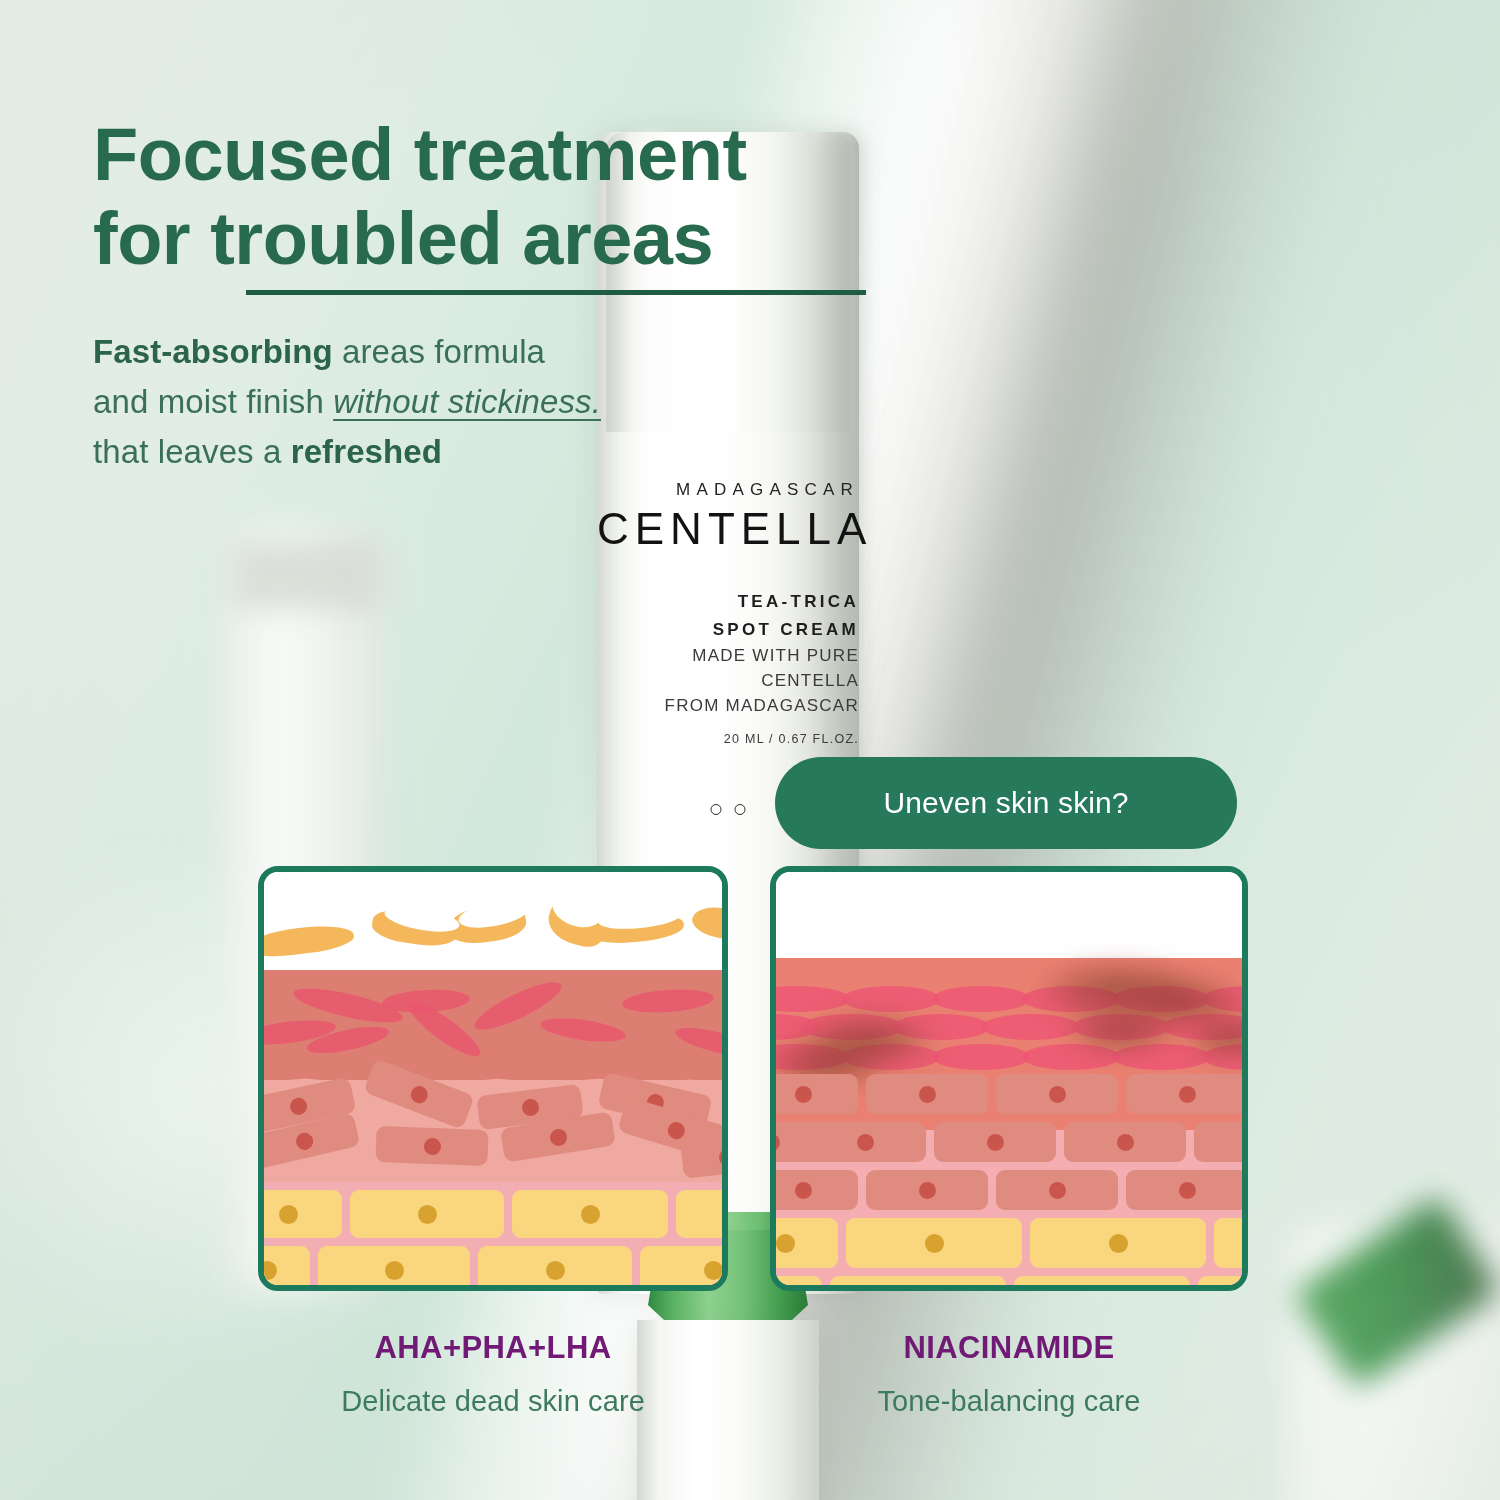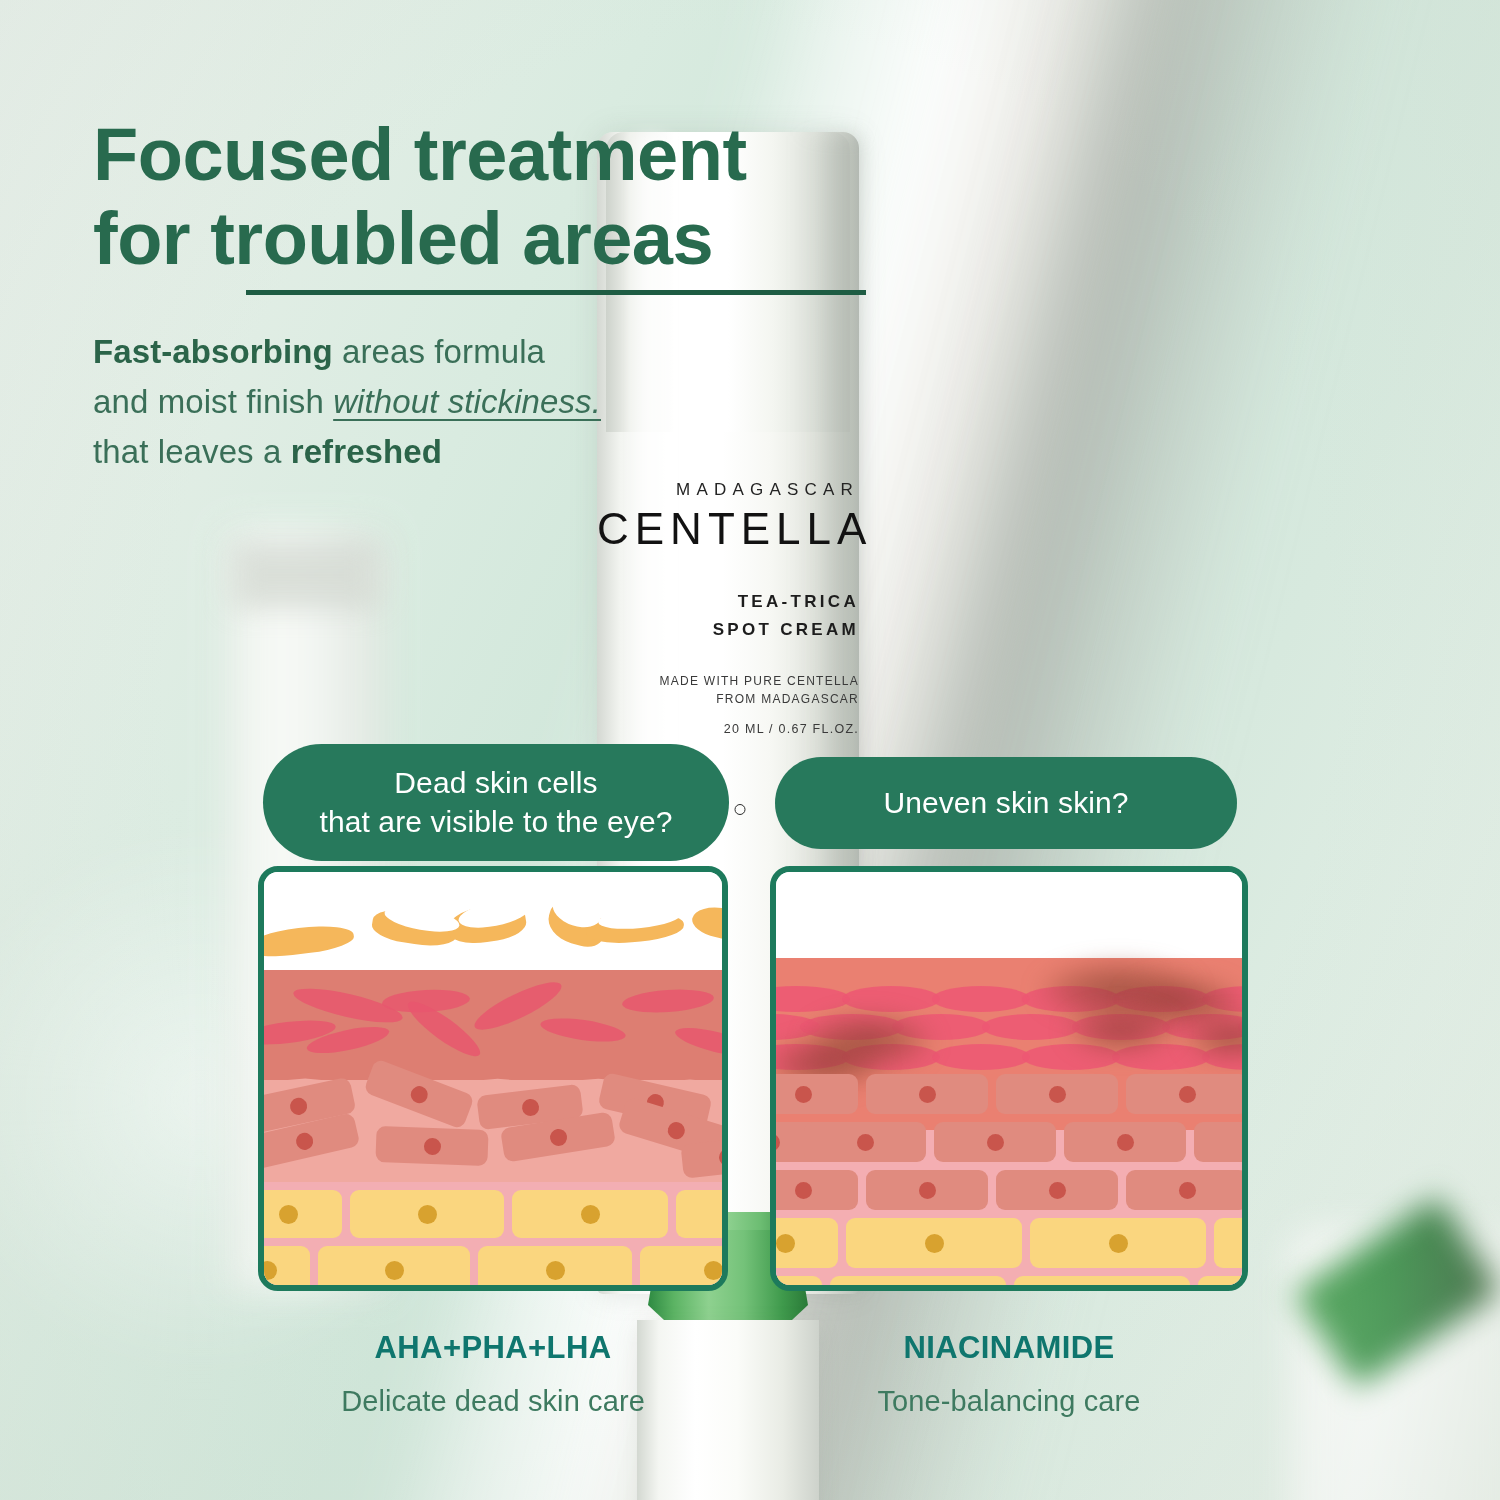--- a/index.html
+++ b/index.html
@@ -151,21 +151,21 @@
   }
   .lbl-brand-main {
     font-size:44px; letter-spacing:6px; font-weight:400;
     margin-top:4px; color:#121212;
   }
   .lbl-product {
     margin-top:34px; font-size:17px; letter-spacing:3.3px;
     font-weight:600; line-height:1.62; color:#1d1d1d;
   }
   .lbl-desc {
-    margin-top:30px; font-size:12px; letter-spacing:1.25px;
+    font-size:17px; letter-spacing:1.25px;
     line-height:1.48; color:#3a3a3a;
   }
   .lbl-vol {
     margin-top:13px; font-size:12.5px; letter-spacing:1.25px; color:#3a3a3a;
   }
 
   .tube-dots {
     position:absolute; left:50%; top:672px; transform:translateX(-50%);
     display:flex; gap:13px;
   }
@@ -320,21 +320,21 @@
   }
 
   
   .cap {
     position:absolute;
     text-align:center;
     color:#1f6a4e;
   }
   .cap-title {
     font-size:31px; font-weight:600; letter-spacing:.4px;
-    color:#0f766e;
+    color:#701a75;
   }
   .cap-sub {
     margin-top:19px;
     font-size:29px; font-weight:400; letter-spacing:.1px;
     color:#3e7a60;
   }
   #cap-left  { left:258px; top:1330px; width:470px; }
   #cap-right { left:770px; top:1330px; width:478px; }
 
   
@@ -589,22 +589,20 @@
         </div>
       <div class="ybrick" style="left:438px; top:346px; width:110px;height:50px;"></div>
 
       <div class="ybrick" style="left:-50px; top:404px; width:96px; height:50px;"></div>
       <div class="ybrick" style="left:54px;  top:404px; width:176px;height:50px;"></div>
       <div class="ybrick" style="left:238px; top:404px; width:176px;height:50px;"></div>
       <div class="ybrick" style="left:422px; top:404px; width:126px;height:50px;"></div>
     </div>
   </div>
 
-  <div class="badge" id="badge-left" style="white-space:pre-line;">Dead skin cells
-that are visible to the eye?</div>
 
   <div class="badge" id="badge-right" style="white-space:pre-line;">Uneven skin skin?</div>
 
   <div class="cap" id="cap-left">
     <div class="cap-title">AHA+PHA+LHA</div>
     <div class="cap-sub">Delicate dead skin care</div>
   </div>
   <div class="cap" id="cap-right">
     <div class="cap-title">NIACINAMIDE</div>
     <div class="cap-sub">Tone-balancing care</div>

